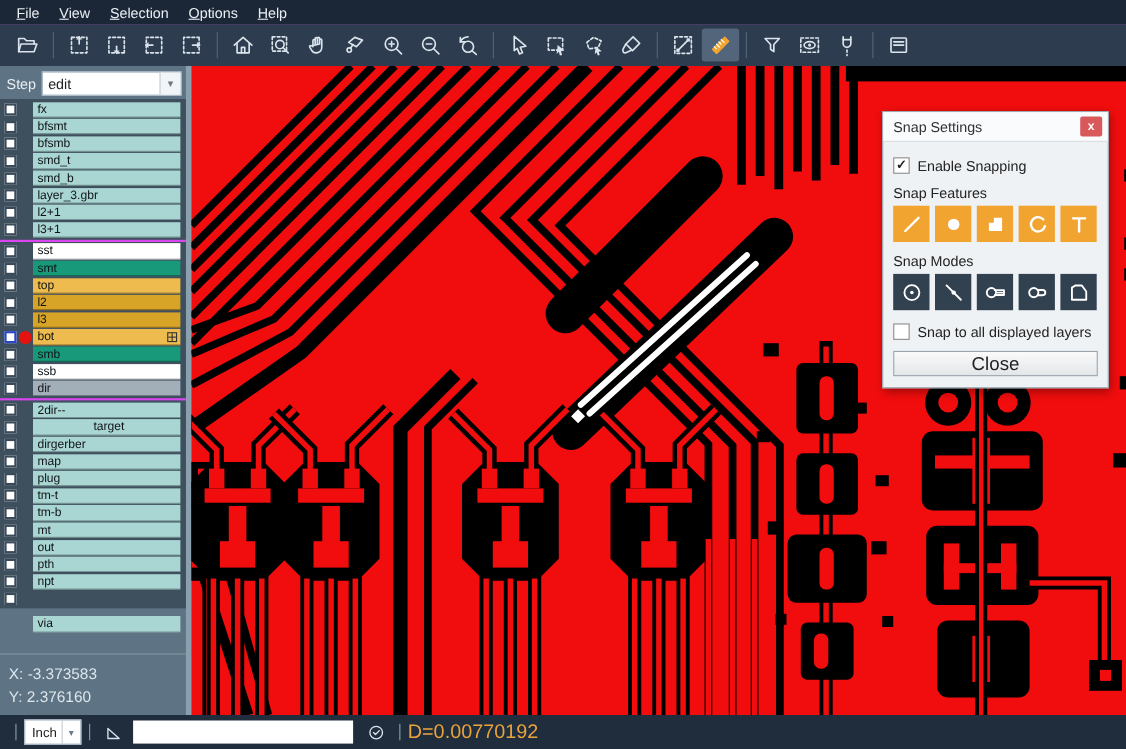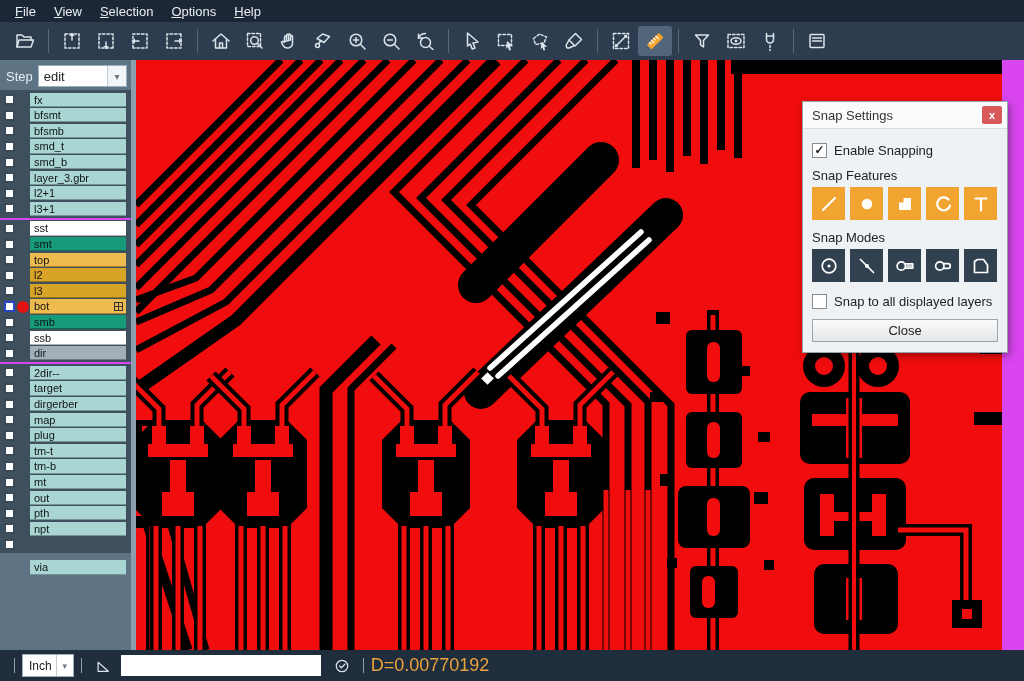--- a/index.html
+++ b/index.html
@@ -16,21 +16,21 @@
   .toolbar { height:38px; background:#2d3c4e; display:flex; align-items:center; padding-left:8px; }
   .tbtn { width:34px; height:30px; display:flex; align-items:center; justify-content:center; border-radius:3px; flex:none; }
   .tbtn svg { stroke:#dbe4ec; fill:none; stroke-width:1.5; stroke-linecap:round; stroke-linejoin:round; }
   .tbtn.active { background:#52657a; }
   .tsep { width:1px; height:24px; background:#55677c; margin:0 6px; flex:none; }
 
   
   .main { display:flex; height:590px; }
 
   
-  .sidebar { width:136px; height:590px; background:#5e7383; border-right:5px solid #8aa0ae; display:flex; flex-direction:column; flex:none; }
+  .sidebar { width:174px; height:590px; background:#5e7383; border-right:5px solid #8aa0ae; display:flex; flex-direction:column; flex:none; }
   .step-row { height:30px; display:flex; align-items:center; padding:4px 4px 2px 6px; }
   .step-label { color:#e8eef3; font-size:13px; margin-right:5px; }
   .step-select { flex:1; height:22px; background:#fff; border:1px solid #9db0bd; display:flex; align-items:center; font-size:13px; color:#222; }
   .step-select .val { flex:1; padding-left:5px; }
   .step-select .chev { width:19px; height:100%; border-left:1px solid #c4ccd2; background:#f2f5f7; color:#6b7a86; font-size:10px; display:flex; align-items:center; justify-content:center; }
   .layer-list { background:#3e4f5e; padding:1px 0 0 0; }
   .layer-group { border-top:2px solid #d946ef; padding:1px 0; }
   .layer-group:first-child { border-top:none; }
   .layer-row { height:15.6px; display:flex; align-items:center; }
   .chk { width:11px; height:11px; background:#fff; border:2px solid #3a4a58; margin-left:4px; flex:none; }
@@ -62,21 +62,21 @@
   .cbrow { display:flex; align-items:center; margin:6px 0 2px 0; }
   .cb { width:15px; height:15px; background:#fff; border:1px solid #8a8a8a; margin-right:7px; color:#222; font-size:12px; font-weight:bold; line-height:13px; text-align:center; flex:none; }
   .cbrow .lbl { font-size:13px; color:#222; }
   .sd-sec { font-size:13px; color:#222; margin:10px 0 4px 0; }
   .sbtn-row { display:flex; gap:5px; }
   .sbtn { width:33px; height:33px; display:flex; align-items:center; justify-content:center; }
   .sbtn.feat { background:var(--orange,#f2a431); }
   .sbtn.mode { background:#31414f; }
   .sbtn svg { stroke:#fff; fill:none; stroke-width:2.2; stroke-linecap:round; stroke-linejoin:round; }
   .sbtn.mode svg { stroke-width:1.7; }
-  .sd-closebtn { margin-top:10px; height:23px; width:100%; background:linear-gradient(#fafafa,#e3e6e8); border:1px solid #9aa5ad; font-size:13px; color:#222; display:flex; align-items:center; justify-content:center; font-family:"Liberation Sans",sans-serif; }
+  .sd-closebtn { margin-top:10px; height:23px; width:100%; background:linear-gradient(#fafafa,#e3e6e8); border:1px solid #9aa5ad; font-size:17px; color:#222; display:flex; align-items:center; justify-content:center; font-family:"Liberation Sans",sans-serif; }
 
   
   .statusbar { height:31px; background:#1f2d3d; display:flex; align-items:center; padding-left:7px; }
   .ssep { width:1px; height:15px; background:#8fa0ad; margin:0 7px; flex:none; }
   .unit-select { height:23px; background:#fff; border:1px solid #9db0bd; display:flex; align-items:center; font-size:12px; color:#222; }
   .unit-select .val { padding:0 4px 0 6px; }
   .unit-select .chev { width:17px; height:100%; border-left:1px solid #c4ccd2; color:#6b7a86; font-size:9px; display:flex; align-items:center; justify-content:center; }
   .sico { margin:0 5px; display:flex; }
   .sico svg { stroke:#dbe4ec; fill:none; stroke-width:1.5; stroke-linecap:round; stroke-linejoin:round; }
   .measure-input { width:200px; height:21px; border:none; background:#fff; margin-left:4px; padding:0 4px; font-size:12px; }
@@ -360,21 +360,21 @@
           </div>
           <div class="layer-group">
             <div class="layer-row">
               <span class="chk"></span>
               <span class="ind"></span>
               <span class="bar" style="background: rgb(169, 213, 211);">2dir--</span>
             </div>
             <div class="layer-row">
               <span class="chk"></span>
               <span class="ind"></span>
-              <span class="bar" style="background: rgb(169, 213, 211);">target</span>
+              <span class="bar" style="background: rgb(169, 213, 211); text-align: center;">target</span>
             </div>
             <div class="layer-row">
               <span class="chk"></span>
               <span class="ind"></span>
               <span class="bar" style="background: rgb(169, 213, 211);">dirgerber</span>
             </div>
             <div class="layer-row">
               <span class="chk"></span>
               <span class="ind"></span>
               <span class="bar" style="background: rgb(169, 213, 211);">map</span>
@@ -415,20 +415,24 @@
               <span class="bar" style="background: rgb(169, 213, 211);">npt</span>
             </div>
             <div class="layer-row">
               <span class="chk"></span>
               <span class="ind"></span>
               <span class="bar" style="background: rgb(169, 213, 211); margin-top: 46px;">via</span>
             </div>
           </div>
         </div>
       <div class="side-fill"></div>
+      <div class="coords">
+        <div><span>X:</span> <span>-3.373583</span></div>
+        <div><span>Y:</span> <span>2.376160</span></div>
+      </div>
     </div>
 
     <div class="canvas">
       <svg viewBox="0 0 866 590" preserveAspectRatio="none">
         <rect class="cv-rf" x="0" y="0" width="866" height="590"></rect>
 
         <path class="cv-k" stroke-width="7" d="M145 0 L0 145 M165 0 L0 165 M185 0 L0 185 M205 0 L0 205 M228 0 L0 228 M252 0 L0 252 M278 0 L60 218 L0 240 M305 0 L75 230 L0 262 M332 0 L90 242 L0 290"></path>
         <path class="cv-k" stroke-width="13" d="M360 0 L100 260 L0 330"></path>
         <path class="cv-k" stroke-width="7" d="M390 0 L258 132 L470 344 L470 590 M423 0 L285 138 L492 345 L492 590 M450 0 L310 140 L512 342 L512 590 M480 0 L335 145 L535 345 L535 590"></path>
         <path class="cv-k" stroke-width="13" d="M240 280 L190 330 L190 590"></path>

